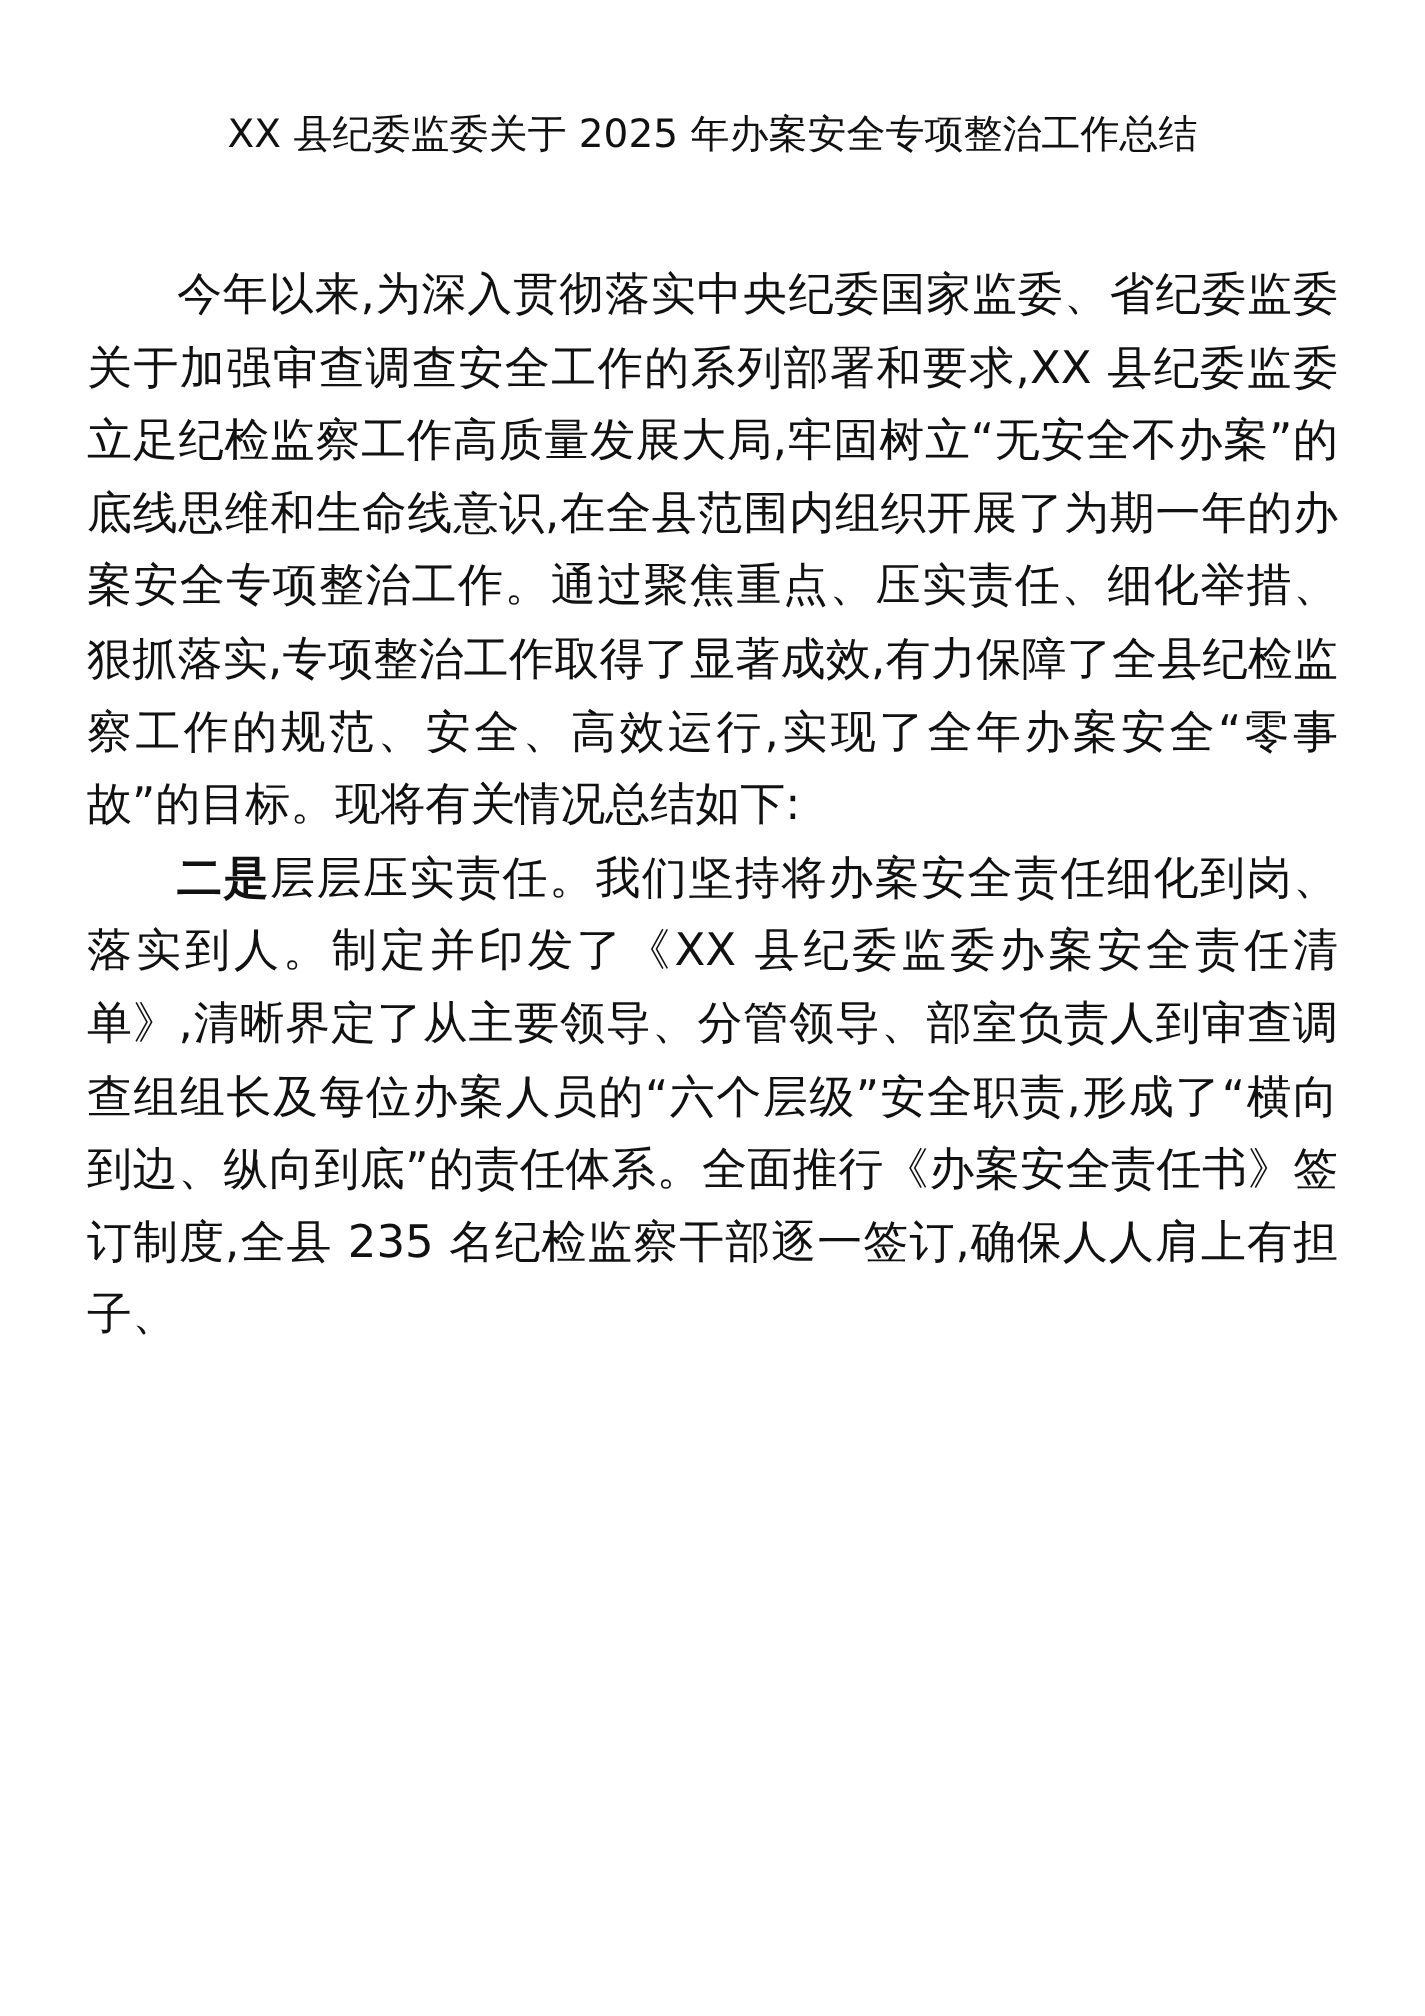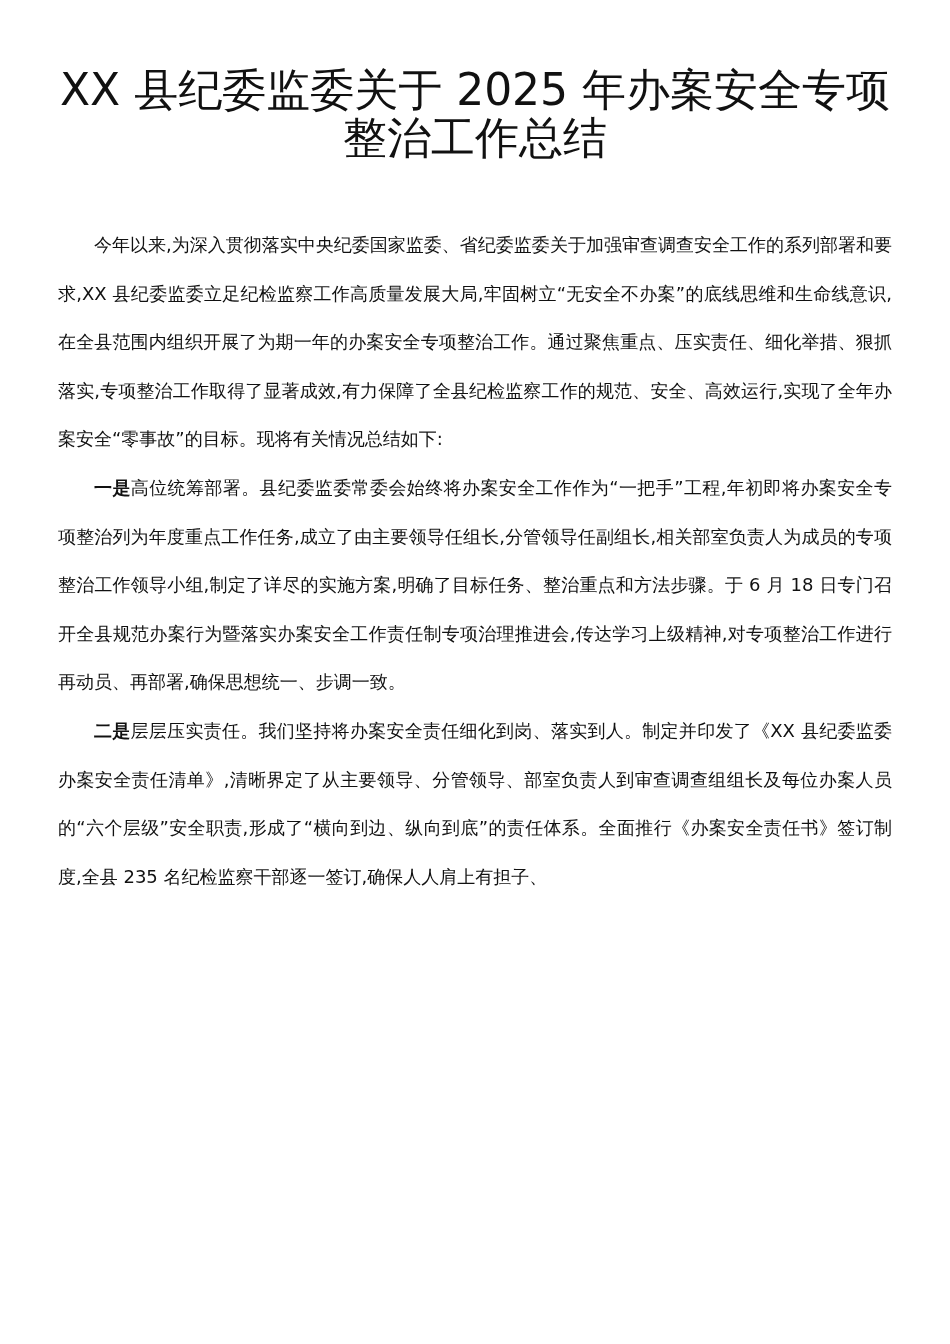--- a/index.html
+++ b/index.html
@@ -15,30 +15,30 @@
       font-family: "DejaVu Sans", "Liberation Sans", sans-serif;
       color: #111111;
     }
     .page {
       position: absolute;
       left: 58px;
       top: 66px;
       width: 834px;
     }
     .title {
-      font-size: 44px;
+      font-size: 26px;
       line-height: 48px;
       text-align: center;
       margin: 0;
       font-weight: normal;
       letter-spacing: 0px;
     }
     .body {
       margin-top: 59px;
-      font-size: 18px;
+      font-size: 30px;
       line-height: 48.6px;
       text-align: justify;
       text-justify: inter-character;
     }
     .para {
       margin: 0;
       text-indent: 2em;
     }
     .heading {
       margin: 0;
@@ -52,17 +52,16 @@
 <body>
 
 <div class="page">
   <h1 class="title">XX 县纪委监委关于 2025 年办案安全专项整治工作总结</h1>
 
   <div class="body">
     <p class="para">今年以来,为深入贯彻落实中央纪委国家监委、省纪委监委关于加强审查调查安全工作的系列部署和要求,XX 县纪委监委立足纪检监察工作高质量发展大局,牢固树立“无安全不办案”的底线思维和生命线意识,在全县范围内组织开展了为期一年的办案安全专项整治工作。通过聚焦重点、压实责任、细化举措、狠抓落实,专项整治工作取得了显著成效,有力保障了全县纪检监察工作的规范、安全、高效运行,实现了全年办案安全“零事故”的目标。现将有关情况总结如下:</p>
 
 
 
-    <p class="para"><span class="lead">一是</span><span>高位统筹部署。县纪委监委常委会始终将办案安全工作作为“一把手”工程,年初即将办案安全专项整治列为年度重点工作任务,成立了由主要领导任组长,分管领导任副组长,相关部室负责人为成员的专项整治工作领导小组,制定了详尽的实施方案,明确了目标任务、整治重点和方法步骤。于 6 月 18 日专门召开全县规范办案行为暨落实办案安全工作责任制专项治理推进会,传达学习上级精神,对专项整治工作进行再动员、再部署,确保思想统一、步调一致。</span></p>
 
     <p class="para"><span class="lead">二是</span><span>层层压实责任。我们坚持将办案安全责任细化到岗、落实到人。制定并印发了《XX 县纪委监委办案安全责任清单》,清晰界定了从主要领导、分管领导、部室负责人到审查调查组组长及每位办案人员的“六个层级”安全职责,形成了“横向到边、纵向到底”的责任体系。全面推行《办案安全责任书》签订制度,全县 235 名纪检监察干部逐一签订,确保人人肩上有担子、</span></p>
   </div>
 </div>
 
 </body></html>

